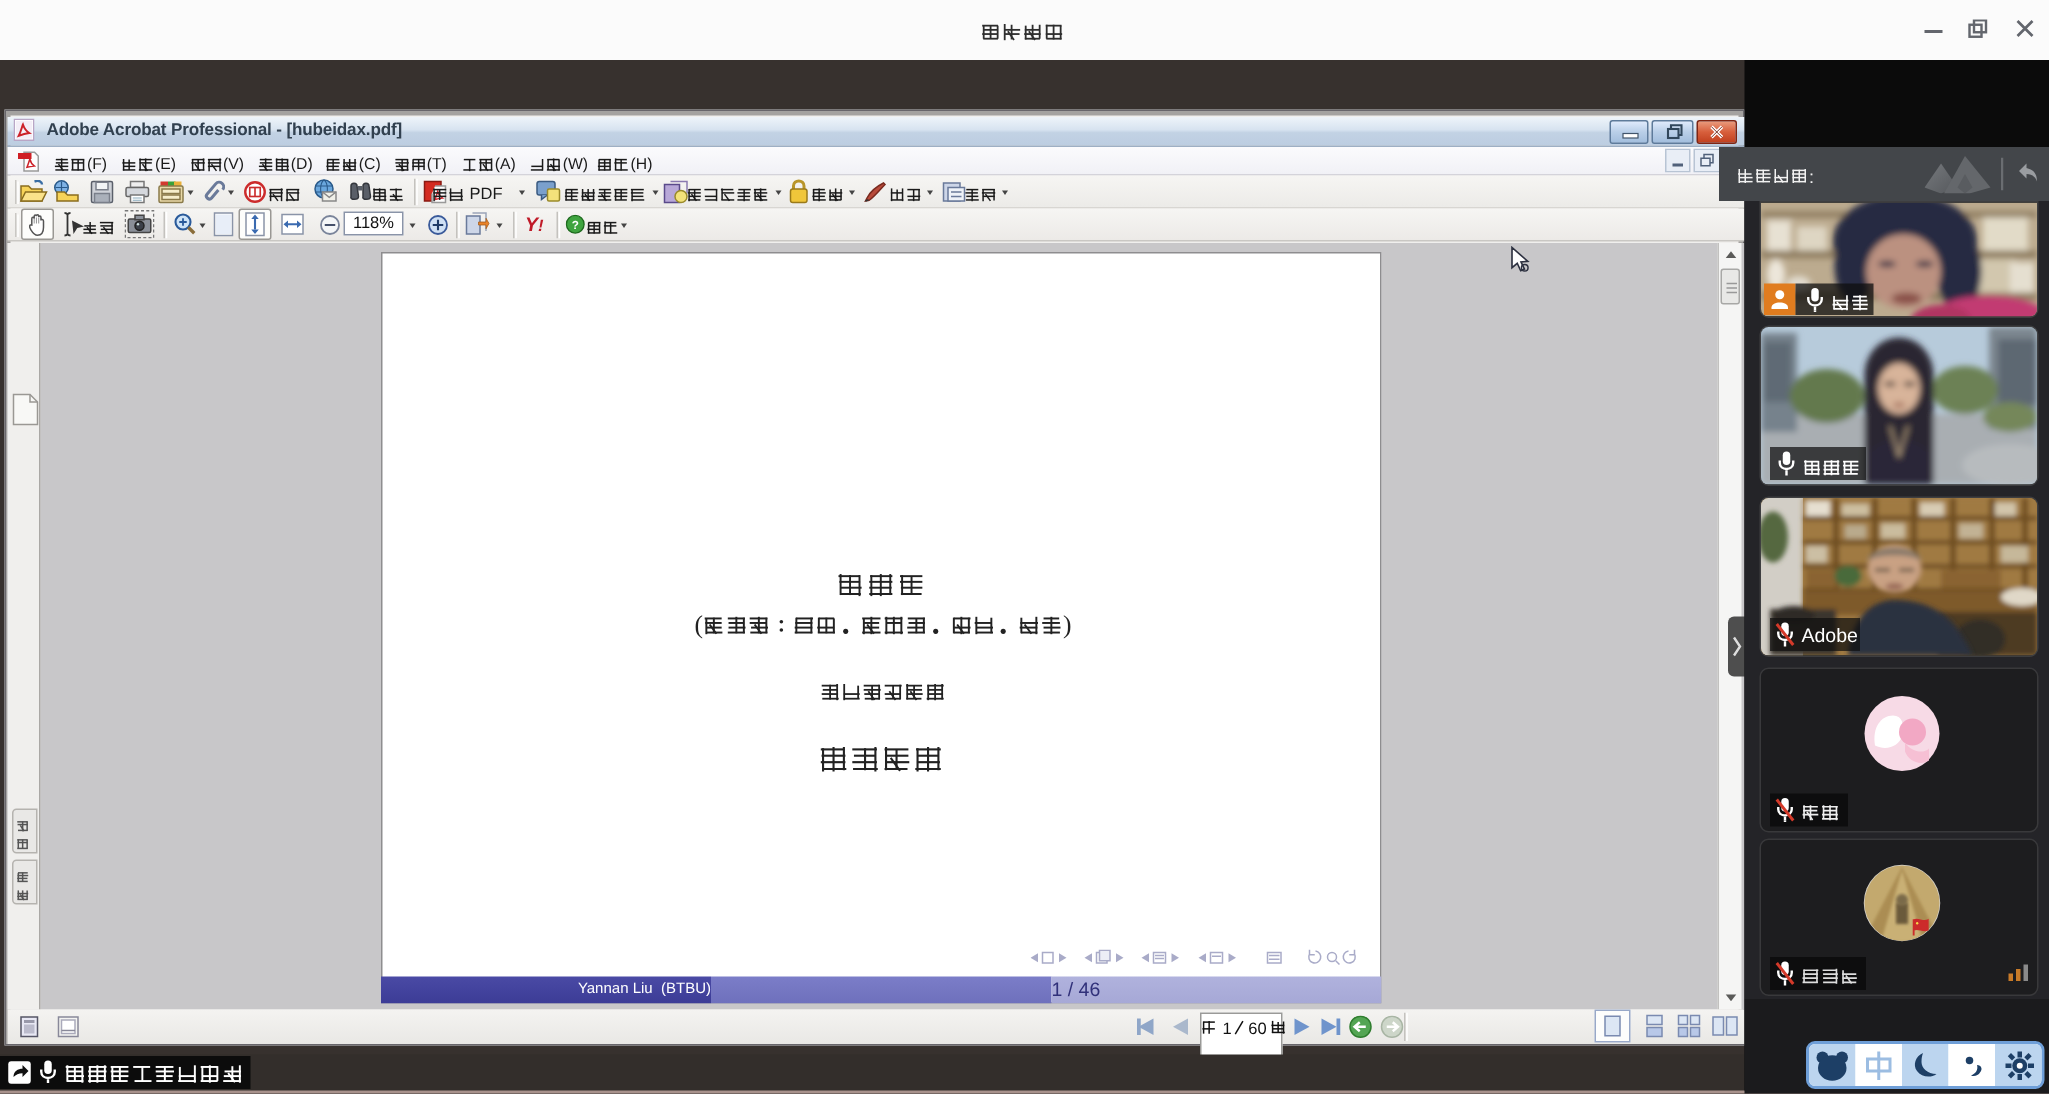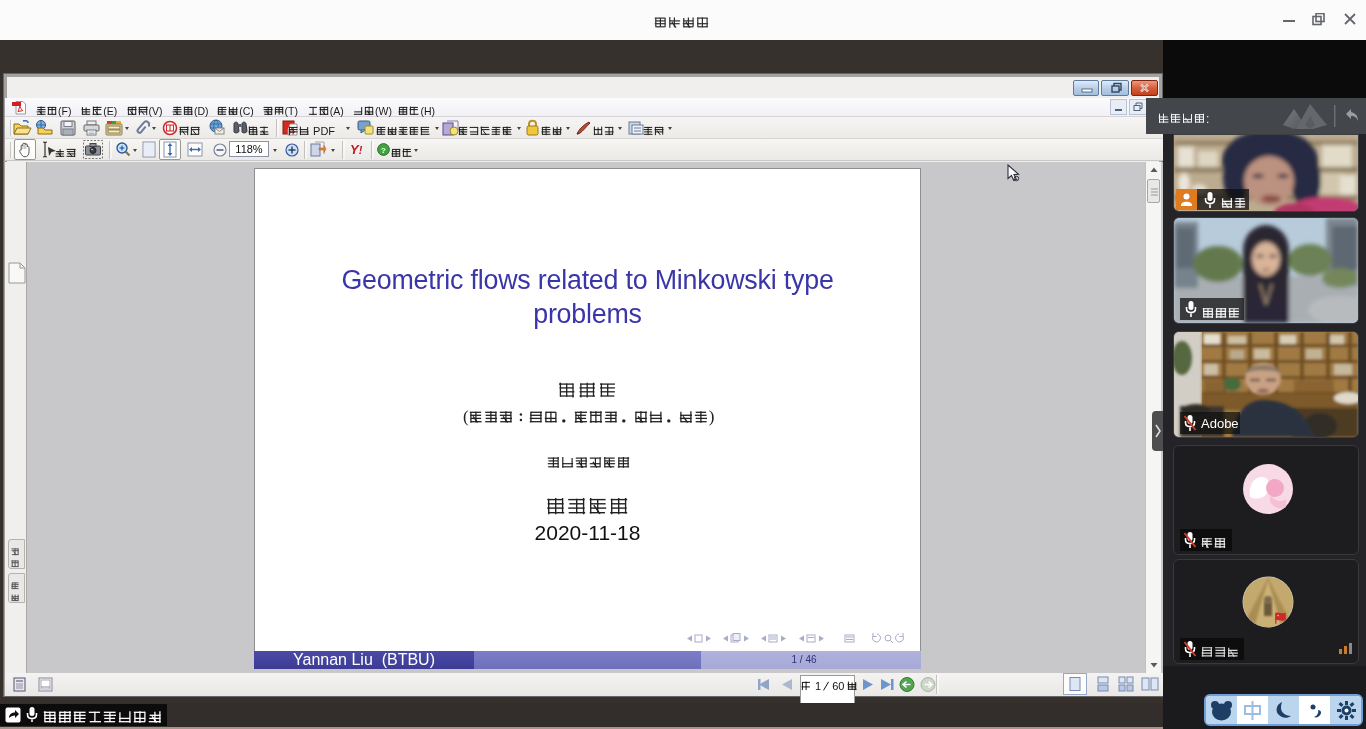--- a/index.html
+++ b/index.html
@@ -43,20 +43,28 @@
         </svg></div>
   <svg class="abs" style="left:1282px;top:13px" width="76" height="14" viewBox="0 0 76 14">
     <line x1="1" y1="8" x2="13" y2="8" stroke="#63666d" stroke-width="2"></line>
     <rect x="31" y="3.5" width="8" height="8" fill="none" stroke="#63666d" stroke-width="1.6"></rect>
     <rect x="34" y="0.5" width="8" height="8" fill="none" stroke="#63666d" stroke-width="1.6"></rect>
     <path d="M63 1 L73 11 M73 1 L63 11" stroke="#63666d" stroke-width="1.8"></path>
   </svg>
 </div>
     <div class="abs" style="left:0;top:40px;width:1166px;height:663px;background:#37312e"></div>
     <div class="abs" style="left:3px;top:73px;width:1160px;height:624px;background:#f0efed;border:1px solid #68666b;box-shadow:inset 0 0 0 3px #a4a2a0">
+      <div class="abs" style="left:1px;top:4px;width:1158px;height:20px;background:linear-gradient(#eef4fa,#d7e3f0 45%,#c2d2e4 55%,#bccde1);border-bottom:1px solid #9eafc4">
+        <svg class="abs" style="left:4px;top:1px" width="14" height="15" viewBox="0 0 14 15">
+ <rect x="0.5" y="0.5" width="13" height="14" fill="#fff" stroke="#b9a6c6"></rect>
+ <rect x="1.5" y="1.5" width="11" height="12" fill="#f3eef7"></rect>
+ <path d="M3.5 11.5 C5 8.5 5.8 5 6.3 4 C6.8 5.5 7.8 8 10.5 9.7 C8.3 10 5.7 10.7 3.5 11.5Z" fill="none" stroke="#cc2229" stroke-width="1.3"></path>
+</svg>
+        <div class="abs" style="left:26px;top:3px;font-size:11.4px;font-weight:700;color:#31404f;letter-spacing:-0.1px">Adobe Acrobat Professional - [hubeidax.pdf]</div>
+      </div>
       <div class="abs" style="left:1069px;top:6px;width:26px;height:16px;background:linear-gradient(#dfeafc,#b9cfe8 50%,#a3bedd);border:1px solid #5e7b9b;border-radius:2px"><svg width="26" height="14" viewBox="0 0 26 14">
           <rect x="8" y="8" width="10" height="3" fill="#fff" stroke="#41556b" stroke-width="0.8"></rect>
         </svg></div>
       <div class="abs" style="left:1097px;top:6px;width:28px;height:16px;background:linear-gradient(#dfeafc,#b9cfe8 50%,#a3bedd);border:1px solid #5e7b9b;border-radius:2px"><svg width="26" height="14" viewBox="0 0 26 14">
           <rect x="10" y="5" width="7" height="6" fill="none" stroke="#31475c" stroke-width="1.4"></rect>
           <path d="M12 5 V2.5 H19 V9 H17" fill="none" stroke="#31475c" stroke-width="1.4"></path>
         </svg></div>
       <div class="abs" style="left:1127px;top:6px;width:27px;height:16px;background:linear-gradient(#e99a7c,#d75f3c 50%,#c1401f);border:1px solid #7e2513;border-radius:2px"><svg width="26" height="14" viewBox="0 0 26 14">
           <path d="M9 3.5 L16 10.5 M16 3.5 L9 10.5" stroke="#fff" stroke-width="2.2"></path>
           <path d="M9 3.5 L16 10.5 M16 3.5 L9 10.5" stroke="#5e1408" stroke-width="0.6"></path>
@@ -704,21 +712,20 @@
               <line x1="0.5" y1="5.0" x2="7.5" y2="5.0"></line>
               <line x1="0.7" y1="7.0" x2="7.5" y2="7.0"></line>
               <line x1="1.2" y1="1.0" x2="1.2" y2="7.3"></line>
               <line x1="4.1" y1="1.0" x2="4.1" y2="7.3"></line>
               <line x1="7.1" y1="1.0" x2="7.1" y2="7.3"></line>
               <line x1="2.5" y1="3.7" x2="5.1" y2="7.5"></line>
             </g>
           </svg></div>
         <div class="abs" style="left:249px;top:6px;width:667px;height:501px;background:#fff;border:1px solid #8e8d8f"></div>
         <div class="abs" style="left:249px;top:6px;width:667px;height:501px;overflow:hidden">
-  <div class="abs" style="left:0;top:96px;width:667px;text-align:center;font-size:26.8px;color:#3a35a9;line-height:33.5px;letter-spacing:-0.2px">Geometric flows related to Minkowski type<br>problems</div>
           <div class="abs" style="left:304px;top:212px"><svg width="62" height="21" viewBox="0 0 62 21" style="vertical-align:middle;overflow:visible">
               <g transform="translate(0.0,1.3)" stroke="#222" stroke-width="1.3" stroke-linecap="butt">
                 <line x1="1.0" y1="2.8" x2="15.4" y2="2.8"></line>
                 <line x1="1.6" y1="6.6" x2="15.4" y2="6.6"></line>
                 <line x1="2.1" y1="10.5" x2="16.4" y2="10.5"></line>
                 <line x1="2.1" y1="14.7" x2="15.9" y2="14.7"></line>
                 <line x1="2.4" y1="1.4" x2="2.4" y2="15.4"></line>
                 <line x1="8.7" y1="2.1" x2="8.7" y2="15.4"></line>
                 <line x1="15.0" y1="2.1" x2="15.0" y2="16.1"></line>
               </g>
@@ -938,21 +945,20 @@
               <g transform="translate(63.0,1.5)" stroke="#222" stroke-width="1.4" stroke-linecap="butt">
                 <line x1="1.7" y1="3.1" x2="18.2" y2="3.1"></line>
                 <line x1="2.3" y1="7.3" x2="17.0" y2="7.3"></line>
                 <line x1="2.3" y1="11.6" x2="17.6" y2="11.6"></line>
                 <line x1="1.2" y1="16.2" x2="18.2" y2="16.2"></line>
                 <line x1="2.7" y1="2.3" x2="2.7" y2="17.8"></line>
                 <line x1="9.7" y1="1.5" x2="9.7" y2="17.8"></line>
                 <line x1="16.6" y1="1.5" x2="16.6" y2="17.0"></line>
               </g>
             </svg></div>
-          <div class="abs" style="left:0;top:353px;width:667px;text-align:center;font-size:21px;color:#111">2020-11-18</div>
           <svg class="abs" style="left:433px;top:465px" width="226" height="11" viewBox="0 0 226 11">
 <g fill="#a9abc8">
               <path d="M0 5.5 L5 2.5 V8.5Z"></path>
               <rect x="8" y="2" width="7" height="7" fill="none" stroke="#a9abc8"></rect>
               <path d="M19 2.5 L24 5.5 L19 8.5Z"></path>
 <path d="M36 5.5 L41 2.5 V8.5Z"></path>
               <rect x="44" y="2" width="7" height="7" fill="none" stroke="#a9abc8"></rect>
               <rect x="46" y="0.5" width="7" height="7" fill="#eceef6" stroke="#a9abc8"></rect>
               <path d="M57 2.5 L62 5.5 L57 8.5Z"></path>
 <path d="M74 5.5 L79 2.5 V8.5Z"></path>
@@ -970,22 +976,22 @@
 <path d="M186 3 A4 4 0 1 0 190 1 M186 0 V3.5 H189.5" fill="none" stroke="#a9abc8"></path>
 <circle cx="201" cy="5" r="3" fill="none" stroke="#a9abc8"></circle>
               <line x1="203.5" y1="7.5" x2="206" y2="10" stroke="#a9abc8"></line>
 <path d="M216 3 A4 4 0 1 1 212 1 M216 0 V3.5 H212.5" fill="none" stroke="#a9abc8"></path>
             </g>
           </svg>
           <div class="abs" style="left:0px;top:483px;width:667px;height:18px">
   <div class="abs" style="left:0;top:0;width:220px;height:18px;background:linear-gradient(#4a4aa5,#3c3c96)"></div>
   <div class="abs" style="left:220px;top:0;width:227px;height:18px;background:linear-gradient(#7b7dc8,#6e70bc)"></div>
   <div class="abs" style="left:447px;top:0;width:220px;height:18px;background:linear-gradient(#b0b2dd,#a6a8d6)"></div>
-  <div class="abs" style="left:0;top:0;width:220px;text-align:center;font-size:16px;color:#fff;line-height:18px">Yannan Liu&nbsp; (BTBU)</div>
-  <div class="abs" style="left:447px;top:0;width:206px;text-align:center;font-size:10px;color:#31317a;line-height:18px">1 / 46</div>
+  <div class="abs" style="left:0;top:0;width:220px;text-align:right;font-size:10px;color:#fff;line-height:18px">Yannan Liu&nbsp; (BTBU)</div>
+  <div class="abs" style="left:447px;top:0;width:206px;text-align:left;font-size:13px;color:#31317a;line-height:18px">1 / 46</div>
 </div>
         </div>
         <div class="abs" style="left:1140px;top:0px;width:16px;height:511px;background:#f5f5f4;border-left:1px solid #c2c1bf"></div>
         <svg class="abs" style="left:1144px;top:4px" width="10" height="8">
           <path d="M1.5 6 L5 1.5 L8.5 6 Z" fill="#5a5a58"></path>
         </svg>
         <div class="abs" style="left:1141.5px;top:17px;width:13px;height:24px;background:#e8e8e6;border:1px solid #a8a8a6;border-radius:2px">
 <svg width="13" height="24">
             <line x1="3" y1="9" x2="10" y2="9" stroke="#999"></line>
             <line x1="3" y1="12" x2="10" y2="12" stroke="#999"></line>

